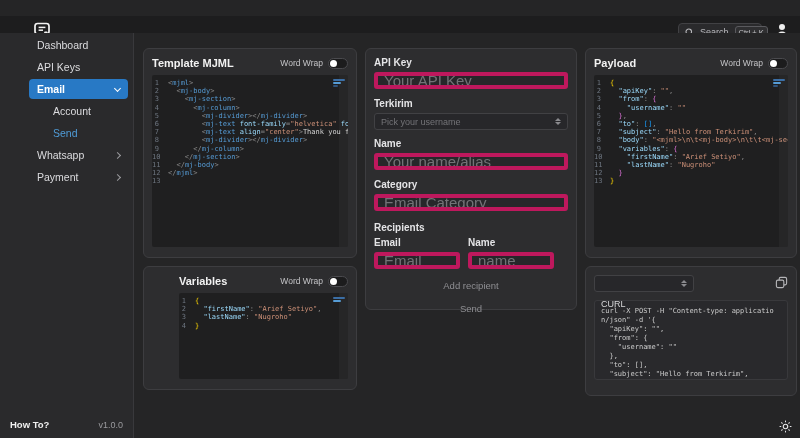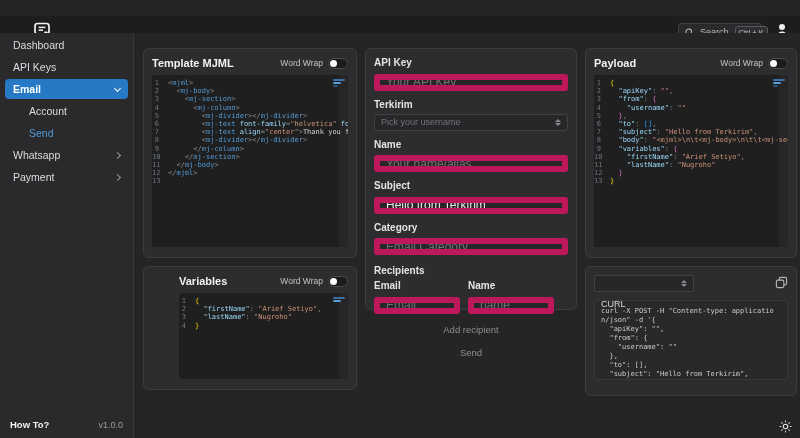--- a/index.html
+++ b/index.html
@@ -26,21 +26,21 @@
     font-size:7.5px; color:#c0c0c3; border:1px solid #5a5a5e; border-radius:3px;
     padding:1px 3px; background:#2f2f31; white-space:nowrap;
   }
   .avatar-btn { display:flex; align-items:center; cursor:pointer; }
 
   
   .sidebar {
     position:absolute; top:33px; left:0; width:134px; bottom:0;
     background:#2a2a2c; border-right:1px solid #39393c;
   }
-  .nav { padding-top:0; }
+  .nav { padding-top:0;margin-left:24px; }
   .nav-item {
     display:flex; align-items:center; justify-content:space-between;
     margin:2px 5px; padding:4px 8px; border-radius:4px;
     font-size:10.5px; color:#dcdcdf; cursor:pointer; min-height:17px;
   }
   .nav-item.child { padding-left:24px; }
   .nav-item.active { background:#2879c5; color:#ffffff; font-weight:bold; }
   .nav-item.current .nav-label { color:#4f9cd8; }
   .chev { width:5px; height:5px; border-right:1.4px solid currentColor; border-bottom:1.4px solid currentColor; display:inline-block; }
   .chev.down { transform:rotate(45deg); margin-top:-2px; }
@@ -95,22 +95,22 @@
   .tk-w { color:#d4d4d4; }
   .tk-key { color:#9cdcfe; }
   .tk-b1 { color:#ffd700; }
   .tk-b2 { color:#da70d6; }
   .tk-b3 { color:#179fff; }
 
   
   .field { margin-bottom:8px; }
   .f-label { display:block; font-size:10px; font-weight:bold; color:#e4e4e6; margin-bottom:4px; }
   .f-input {
-    width:100%; height:17px; background:#27272a; border:6px solid #be185d;
-    border-radius:3px; color:#e8e8e8; font-size:12px; padding:0 6px;
+    width:100%; height:17px; background:#27272a; border:4px solid #be185d;
+    border-radius:3px; color:#e8e8e8; font-size:15px; padding:0 6px;
     font-family:"Liberation Sans", sans-serif; outline:none;
   }
   .f-input::placeholder { color:#737377; }
   .f-select {
     width:100%; height:17px; background:#27272a; border:1px solid #414144;
     border-radius:3px; display:flex; align-items:center; padding:0 6px;
     font-size:9px; color:#737377; cursor:pointer;
   }
   .f-select .sel-text { flex:1; }
   .updown { display:flex; flex-direction:column; gap:1px; }
@@ -277,24 +277,20 @@
           <span class="sel-text">Pick your username</span>
           <span class="updown">
               <i class="up"></i>
               <i class="dn"></i>
             </span>
         </div>
       </div>
       <div class="field">
         <label class="f-label">Name</label>
         <input class="f-input" placeholder="Your name/alias" style="">
-      </div>
-      <div class="field">
-        <label class="f-label">Subject</label>
-        <input class="f-input" value="Hello from Terkirim" style="">
       </div>
       <div class="field">
         <label class="f-label">Category</label>
         <input class="f-input" placeholder="Email Category" style="">
       </div>
       <div class="field" style="margin-top:10px; margin-bottom:0;">
         <label class="f-label">Recipients</label>
         <div class="recip-row">
           <div class="recip-col">
             <label class="f-label">Email</label>

